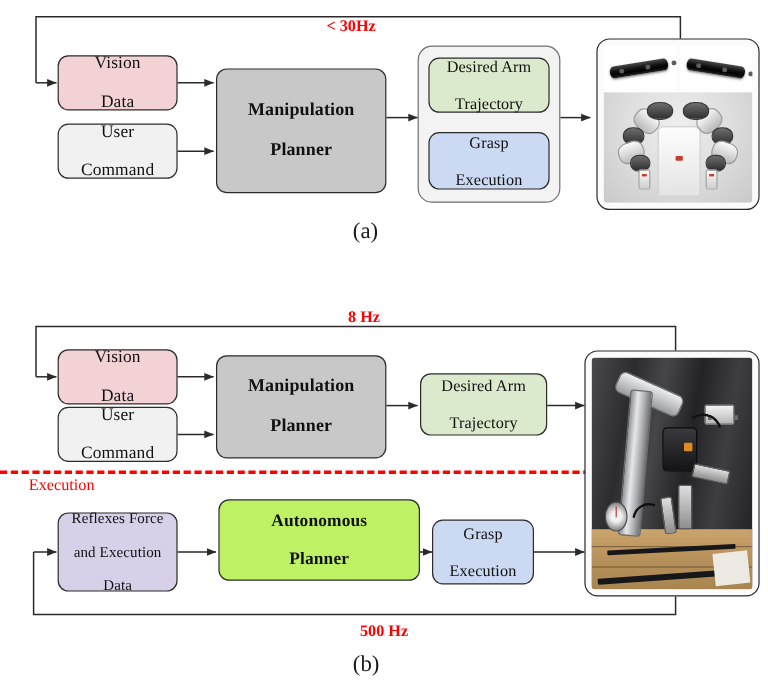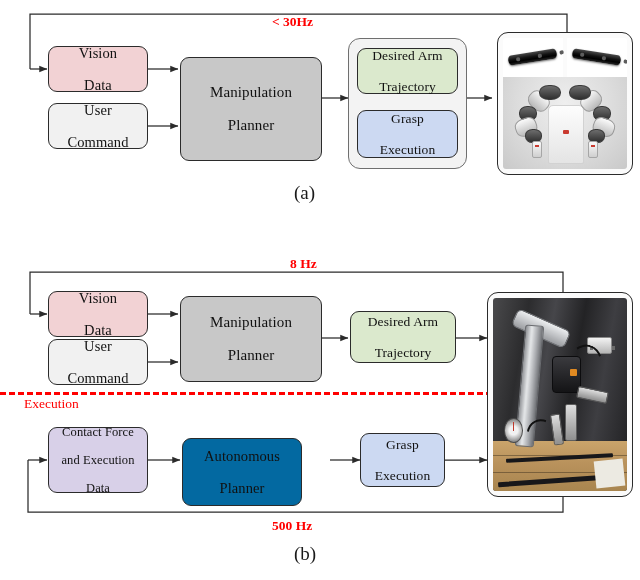--- a/index.html
+++ b/index.html
@@ -12,21 +12,21 @@
   svg.wires{position:absolute;left:0;top:0;width:640px;height:580px;pointer-events:none;}
 
   .node{
     position:absolute;box-sizing:border-box;
     border:1.3px solid #2b2b2b;border-radius:9px;
     display:flex;align-items:center;justify-content:center;text-align:center;
     line-height:1.12;letter-spacing:.1px;
     background:#f1f1f1;
   }
   .node span{display:block;padding:0 3px;}
-  .bold{font-weight:normal;}
+  .bold{font-weight:bold;}
 
   .group-box{
     position:absolute;box-sizing:border-box;
     border:1.3px solid #6f6f6f;border-radius:12px;background:#f3f3f3;
   }
 
   .photo-frame{
     position:absolute;box-sizing:border-box;
     border:1.4px solid #2b2b2b;border-radius:11px;background:#fbfbfb;
     padding:5px;
@@ -213,24 +213,24 @@
 
   <div class="node" style="left:350px;top:311px;width:106px;height:52px;background:#dbe9cd;font-size:13.5px;">
     <span><span>Desired Arm</span><br><span>Trajectory</span></span>
   </div>
 
   <div style="position:absolute;left:0px;top:392px;width:492px;height:0;
               border-top:3.5px dashed #ff0000;"></div>
   <div class="decoupled" style="left:24px;top:396px;">Execution</div>
 
   <div class="node" style="left:48px;top:427px;width:100px;height:66px;background:#d8d0e8;font-size:12.5px;">
-    <span><span>Contact Force</span><br><span>and Execution</span><br><span>Data</span></span>
-  </div>
-
-  <div class="node bold" style="left:182px;top:438px;width:120px;height:68px;background:#0369a1;font-size:14.5px;">
+    <span><span>Reflexes Force</span><br><span>and Execution</span><br><span>Data</span></span>
+  </div>
+
+  <div class="node bold" style="left:182px;top:416px;width:168px;height:68px;background:#bef264;font-size:14.5px;">
     <span><span>Autonomous</span><br><span>Planner</span></span>
   </div>
 
   <div class="node" style="left:360px;top:433px;width:85px;height:54px;background:#ccd9f2;font-size:13.5px;">
     <span><span>Grasp</span><br><span>Execution</span></span>
   </div>
 
   <div class="photo-frame" style="left:487px;top:292px;width:146px;height:205px;">
     <div class="photo-inner">
       <div class="scene">
@@ -248,16 +248,16 @@
         <div class="fing" style="left:54%;top:55%;width:7%;height:18%;"></div>
         <div class="fing" style="left:44%;top:60%;width:6%;height:15%;transform:rotate(-8deg);"></div>
         <div class="dial"></div>
         <div class="cable" style="left:52%;top:24%;width:26%;height:26%;transform:rotate(18deg);"></div>
         <div class="cable" style="left:26%;top:62%;width:22%;height:20%;transform:rotate(-30deg);"></div>
         <div class="paper"></div>
       </div>
     </div>
   </div>
 
-  <div class="freq" style="left:272px;top:518px;">500 Hz</div>
+  <div class="freq" style="left:300px;top:518px;">500 Hz</div>
   <div class="panel-label" style="left:294px;top:543px;">(b)</div>
 
 </div>
 
 </body></html>

